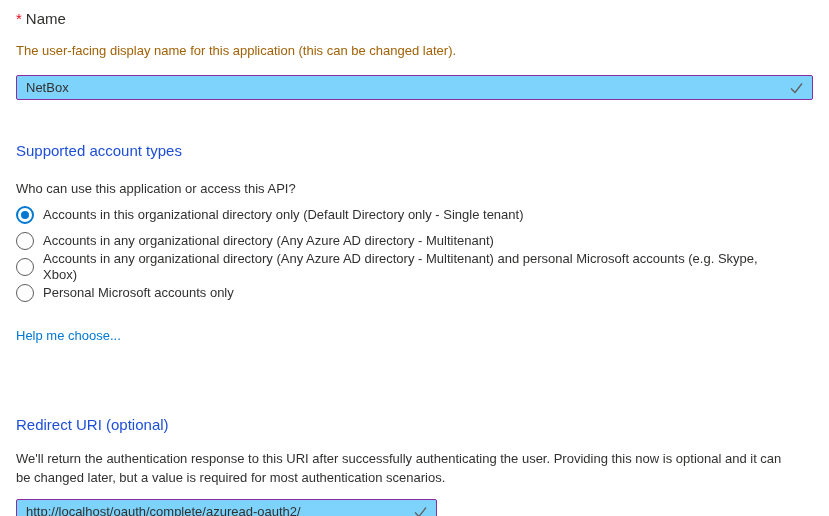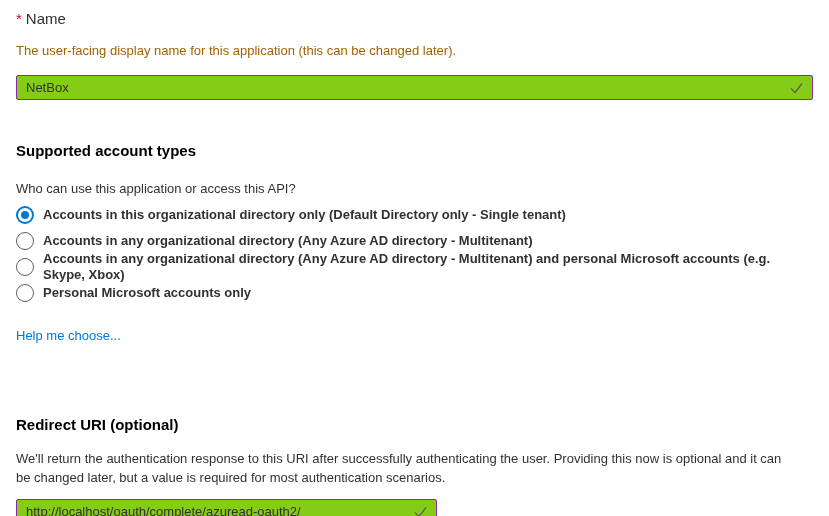--- a/index.html
+++ b/index.html
@@ -17,49 +17,49 @@
 
   .field-desc { margin-top: 15px; font-size: 13px; line-height: 16px; color: #a16207; }
 
   .input-wrap { position: relative; }
   .input-wrap.name-wrap { margin-top: 16px; width: 797px; }
   input.text-input {
     width: 100%; height: 25px;
     border: 1px solid #8a2da5; border-radius: 2px;
     font-family: "Liberation Sans", sans-serif;
     font-size: 13px; color: #323130;
-    padding: 0 30px 0 9px; outline: none; background: #84cc16;
+    padding: 0 30px 0 9px; outline: none; background: #7dd3fc;
   }
   .valid-check {
     position: absolute; right: 9px; top: 50%;
     transform: translateY(-50%);
     width: 15px; height: 15px; pointer-events: none;
   }
   .valid-check svg, .chev svg { display: block; }
 
-  .section-title { font-size: 15px; line-height: 18px; font-weight: 700; color: #000000; }
+  .section-title { font-size: 15px; line-height: 18px; font-weight: 400; color: #1d4ed8; }
   .section-title.accounts { margin-top: 42px; }
   .section-title.redirect { margin-top: 72px; }
 
   .question { margin-top: 21px; font-size: 13px; line-height: 16px; }
 
   .radio-group { margin-top: 5px; }
   .radio-row { display: flex; align-items: center; height: 26px; cursor: pointer; }
   .radio-circle {
     width: 18px; height: 18px; border-radius: 50%;
     border: 1px solid #605e5c; background: #fff;
     flex: 0 0 18px; position: relative;
   }
   .radio-row.selected .radio-circle { border: 2px solid #0078d4; }
   .radio-row.selected .radio-circle::after {
     content: ""; position: absolute; left: 50%; top: 50%;
     width: 8px; height: 8px; border-radius: 50%;
     background: #0078d4; transform: translate(-50%, -50%);
   }
-  .radio-label { margin-left: 9px; font-size: 13px; line-height: 16px; color: #323130; font-weight: bold; }
+  .radio-label { margin-left: 9px; font-size: 13px; line-height: 16px; color: #323130; }
 
   .help-link {
     display: inline-block; margin-top: 22px;
     font-size: 13px; line-height: 16px;
     color: #0078d4; text-decoration: none; cursor: pointer; text-align: right;
   }
 
   .redirect-desc { margin-top: 15px; font-size: 13px; line-height: 19px; max-width: 800px; }
 
   .bottom-row { margin-top: 12px; display: flex; gap: 14px; align-items: center; }

